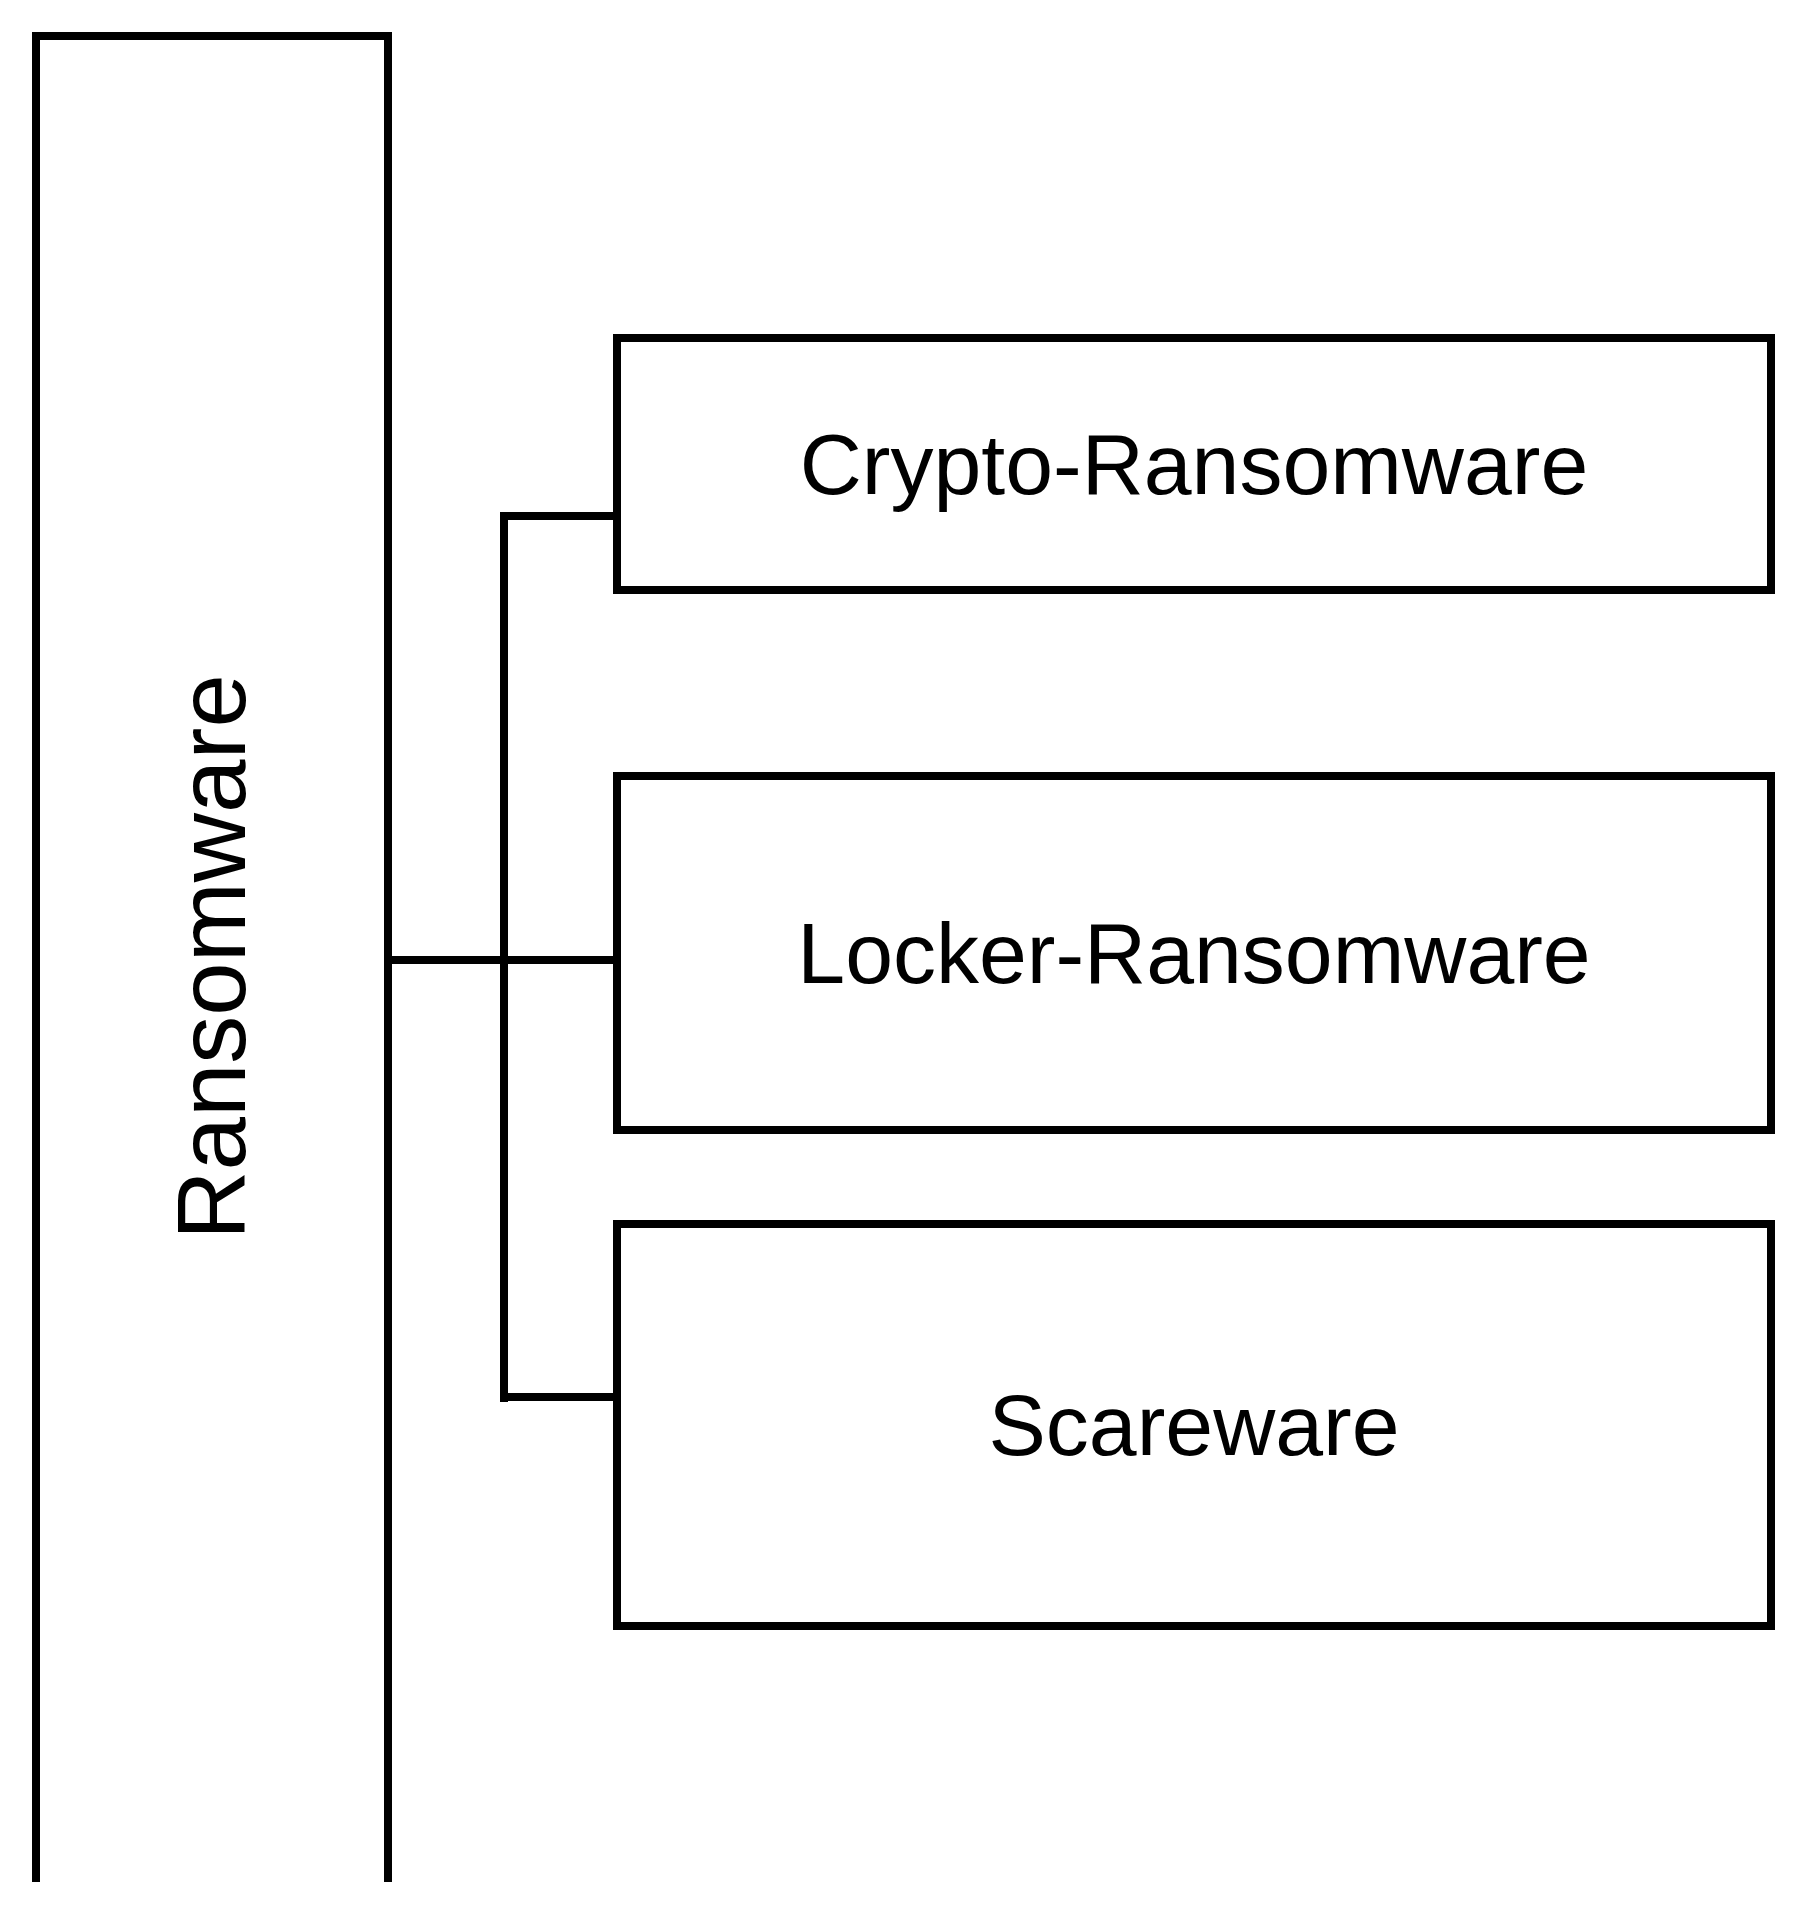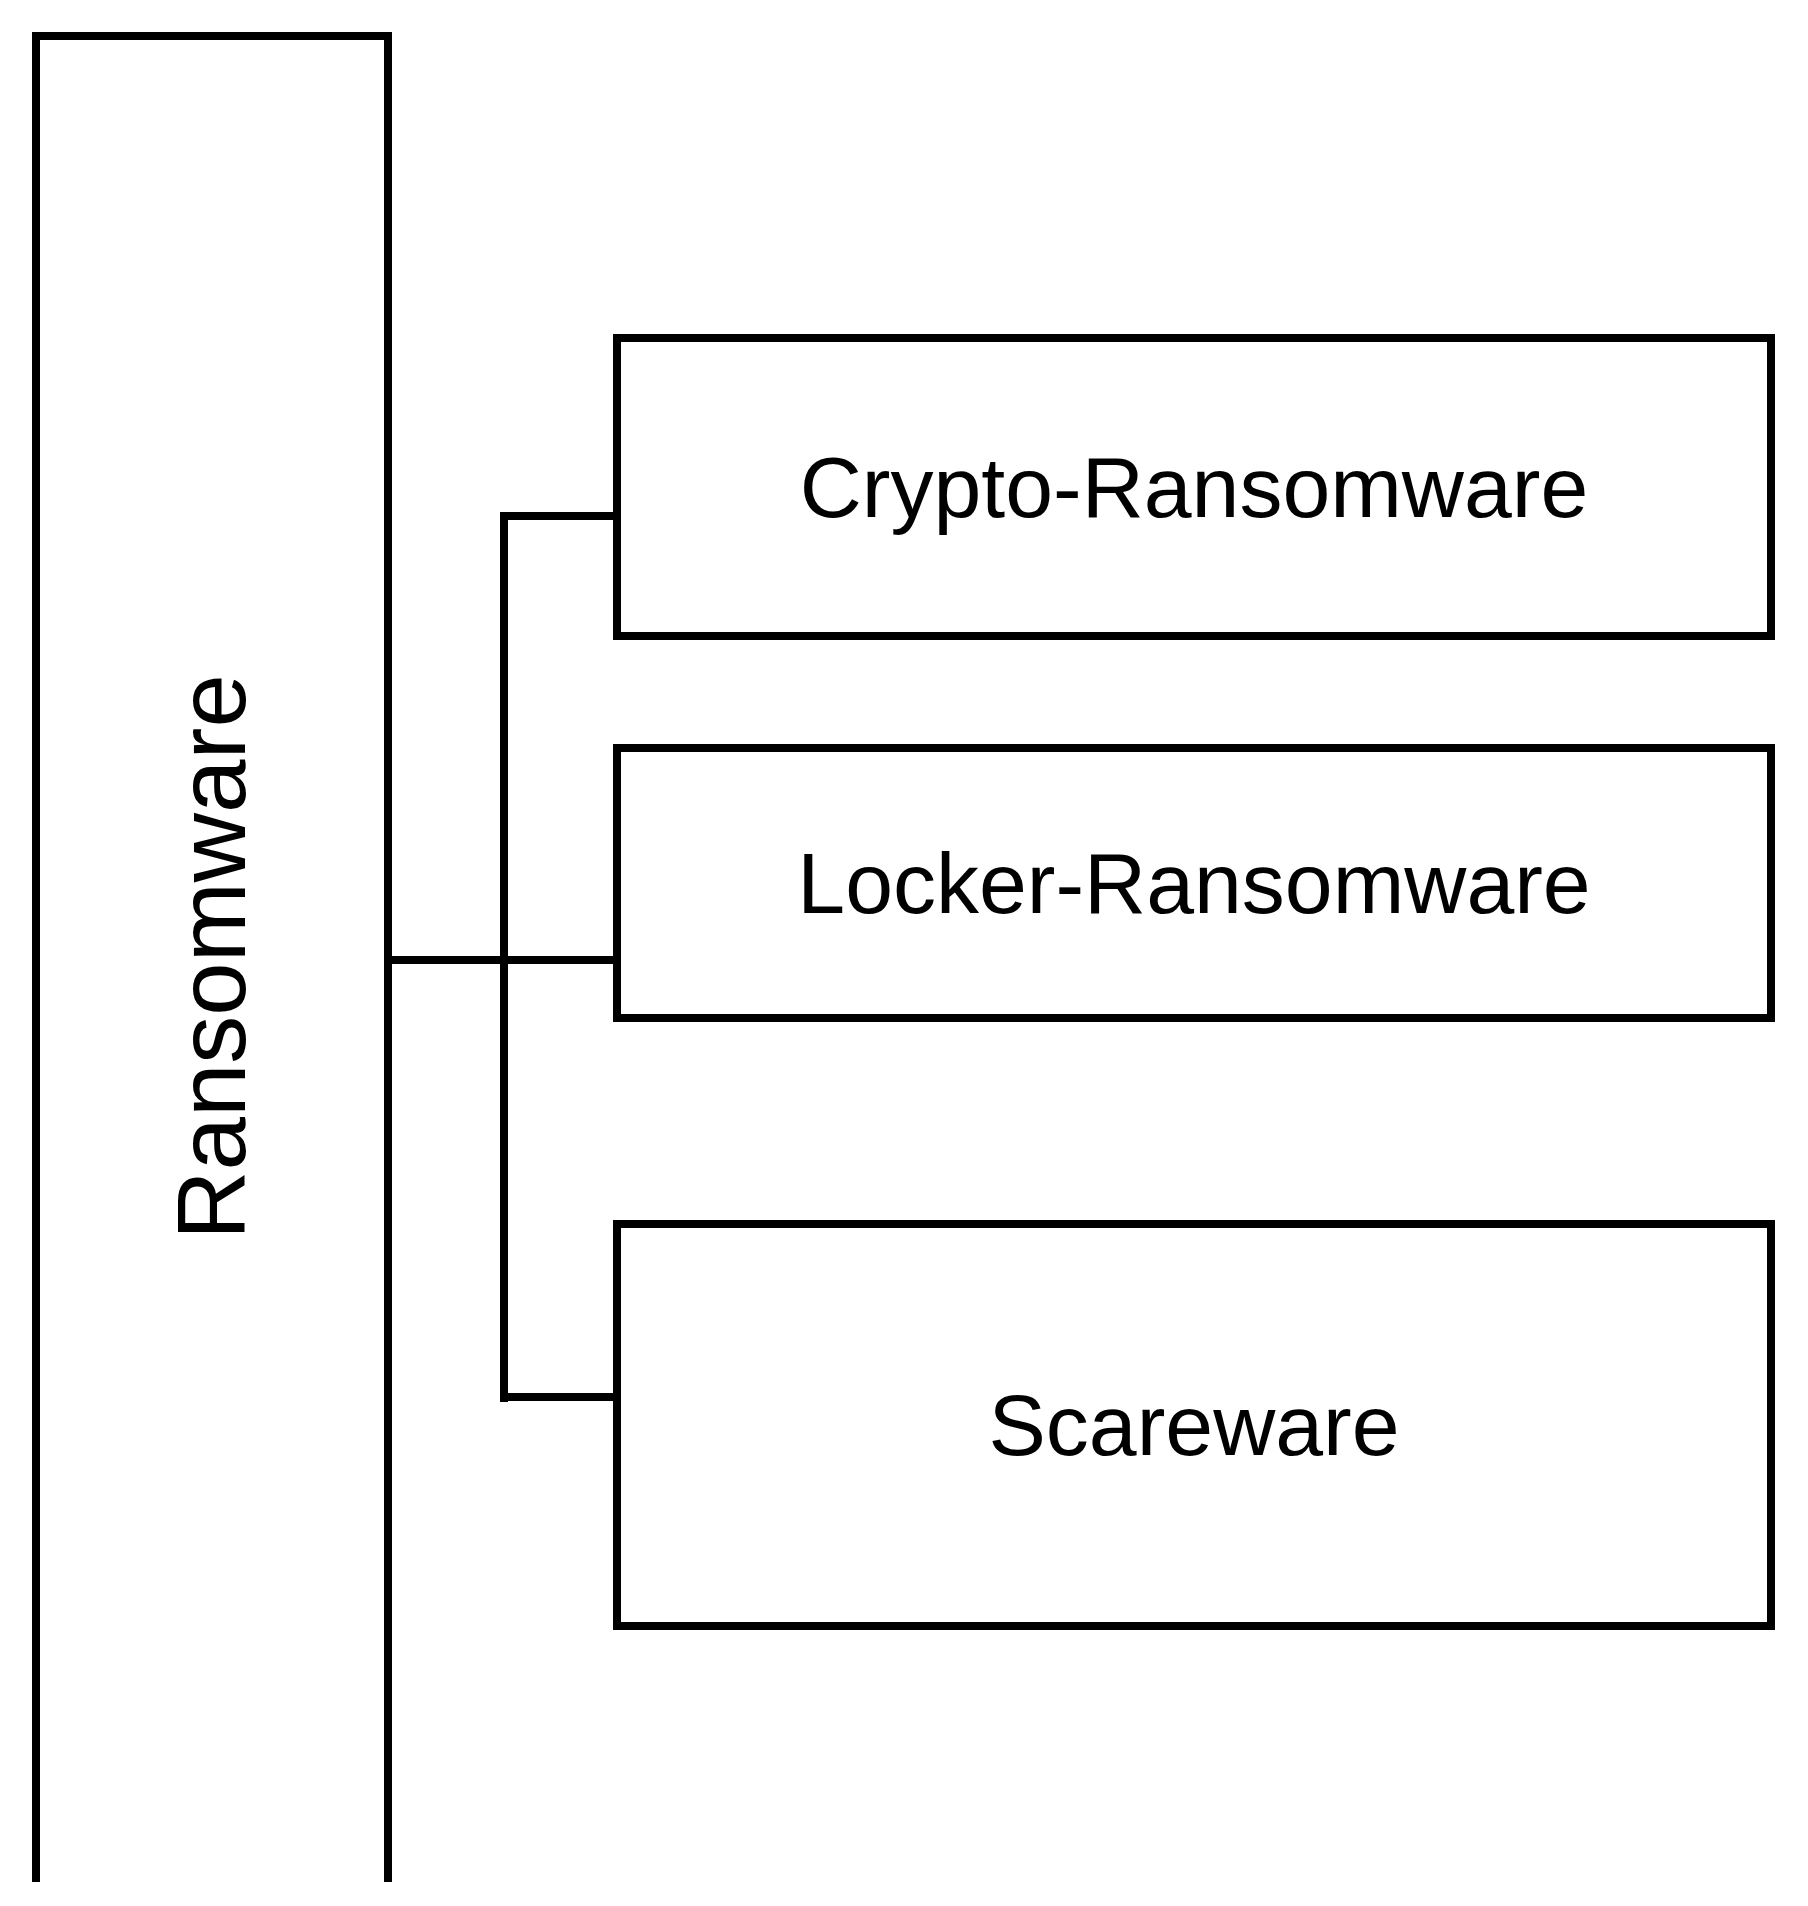--- a/index.html
+++ b/index.html
@@ -49,22 +49,22 @@
     background: #ffffff;
     display: flex;
     align-items: center;
     justify-content: center;
   }
   .child-box .child-label {
     font-size: 86px;
     line-height: 1;
     white-space: nowrap;
   }
-  .child-box.crypto   { top: 334px;  height: 306px; }
-  .child-box.locker   { top: 744px;  height: 278px; }
+  .child-box.crypto   { top: 334px;  height: 260px; }
+  .child-box.locker   { top: 772px;  height: 362px; }
   .child-box.scare    { top: 1220px; height: 410px; }
   
   .line {
     position: absolute;
     background: #000000;
   }
   .line.trunk       { left: 390px; top: 956px;  width: 227px; height: 8px; }
   .line.branch-rail { left: 500px; top: 512px;  width: 8px;   height: 890px; }
   .line.stub-top    { left: 500px; top: 512px;  width: 117px; height: 8px; }
   .line.stub-bottom { left: 500px; top: 1393px; width: 117px; height: 8px; }

